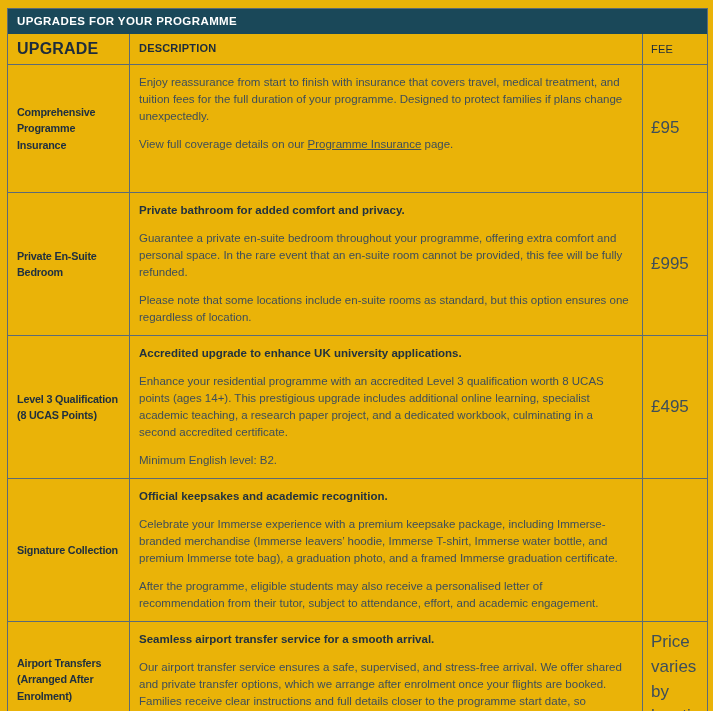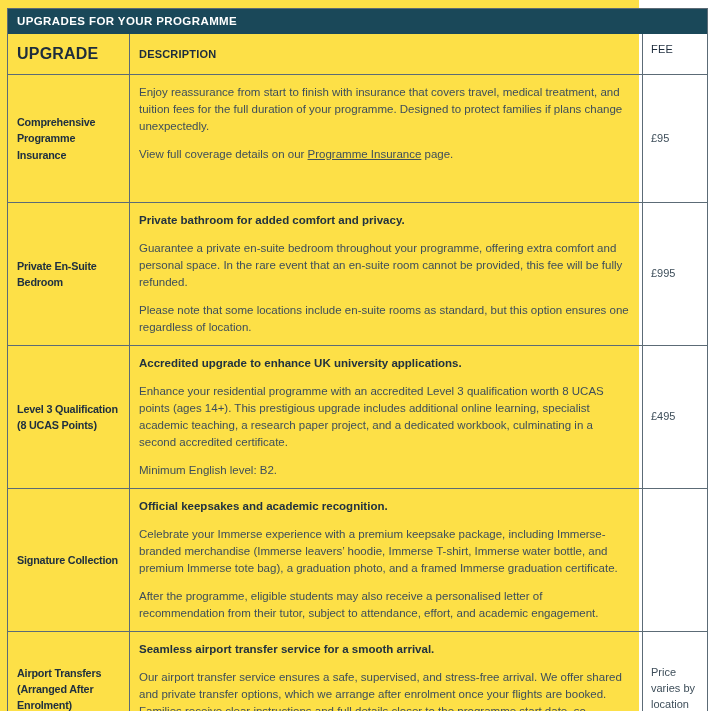--- a/index.html
+++ b/index.html
@@ -2,23 +2,23 @@
 <html><head>
 <meta charset="utf-8">
 <style>
   html, body {
     margin: 0;
     padding: 0;
     background: #ffffff;
     font-family: "Liberation Sans", sans-serif;
   }
   .page {
-    width: 639px;
+    width: 713px;
     height: 711px;
-    background: #fde047;
+    background: #eab308;
     box-sizing: border-box;
     padding: 8px 5px 0 7px;
   }
   .table-wrap {
     width: 701px;
     box-sizing: border-box;
     border: 1px solid #5c6b76;
   }
   .title-bar {
     background: #1a4859;
@@ -71,41 +71,41 @@
     margin-bottom: 0;
   }
   .cell.col-desc p.lead {
     font-weight: bold;
     color: #22323f;
   }
   .cell.col-fee {
     display: flex;
     align-items: center;
     padding: 8px 4px 8px 8px;
-    font-size: 11px;
+    font-size: 17px;
     color: #3e4e5a;
     line-height: 1.45;
   }
   a.link {
     color: #3e4e5a;
     text-decoration: underline;
     cursor: pointer;
   }
 </style>
 </head>
 <body>
 
 <div class="page">
   <div class="table-wrap">
 
     <div class="title-bar">UPGRADES FOR YOUR PROGRAMME</div>
 
     <div class="grid-row header-row" style="border-top:none;">
       <div class="cell col-upgrade-h cell col-upgrade" style="padding:9px 9px;font-size:16px;letter-spacing:0.2px;color:#1d2c3c;line-height:12px;">UPGRADE</div>
-      <div class="cell col-desc" style="padding:14px 9px;font-weight:bold;font-size:11px;letter-spacing:0.2px;color:#1d2c3c;line-height:12px;">DESCRIPTION</div>
+      <div class="cell col-desc" style="padding:8px 9px;font-weight:bold;font-size:11px;letter-spacing:0.2px;color:#1d2c3c;line-height:12px;">DESCRIPTION</div>
       <div class="cell" style="padding:9px 8px;font-weight:normal;font-size:11px;letter-spacing:0.2px;color:#1d2c3c;line-height:12px;">FEE</div>
     </div>
 
     <div class="grid-row" style="min-height:127px;">
       <div class="cell col-upgrade">Comprehensive Programme Insurance</div>
       <div class="cell col-desc">
         <p>Enjoy reassurance from start to finish with insurance that covers travel, medical treatment, and tuition fees for the full duration of your programme. Designed to protect families if plans change unexpectedly.</p>
         <p><span>View full coverage details on our </span><a class="link">Programme Insurance</a><span> page.</span></p>
       </div>
       <div class="cell col-fee">£95</div>

